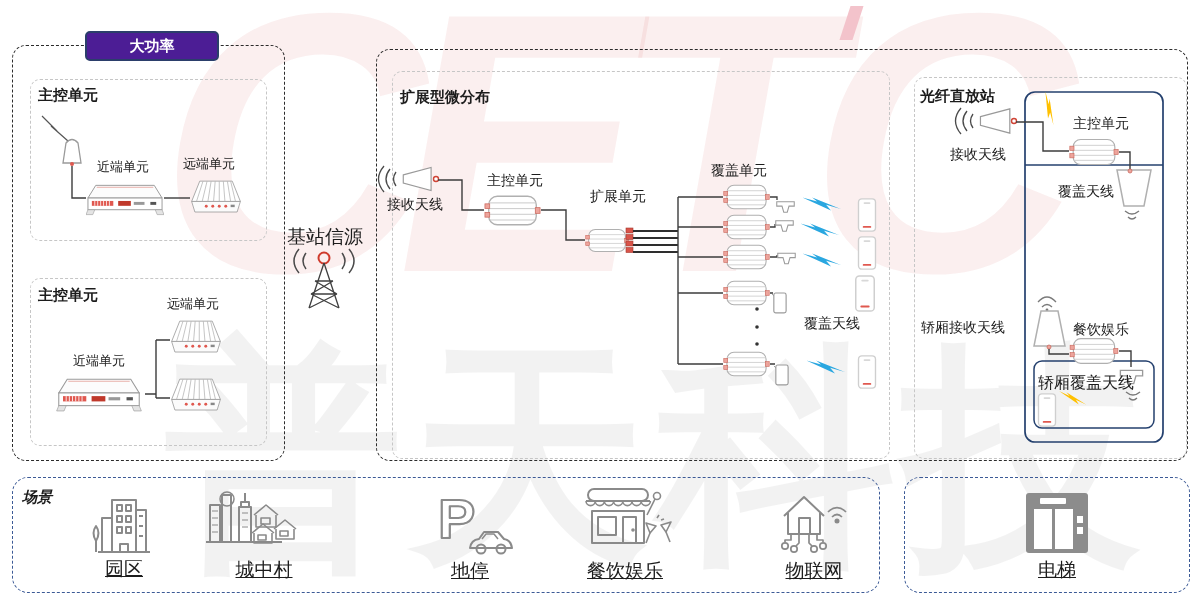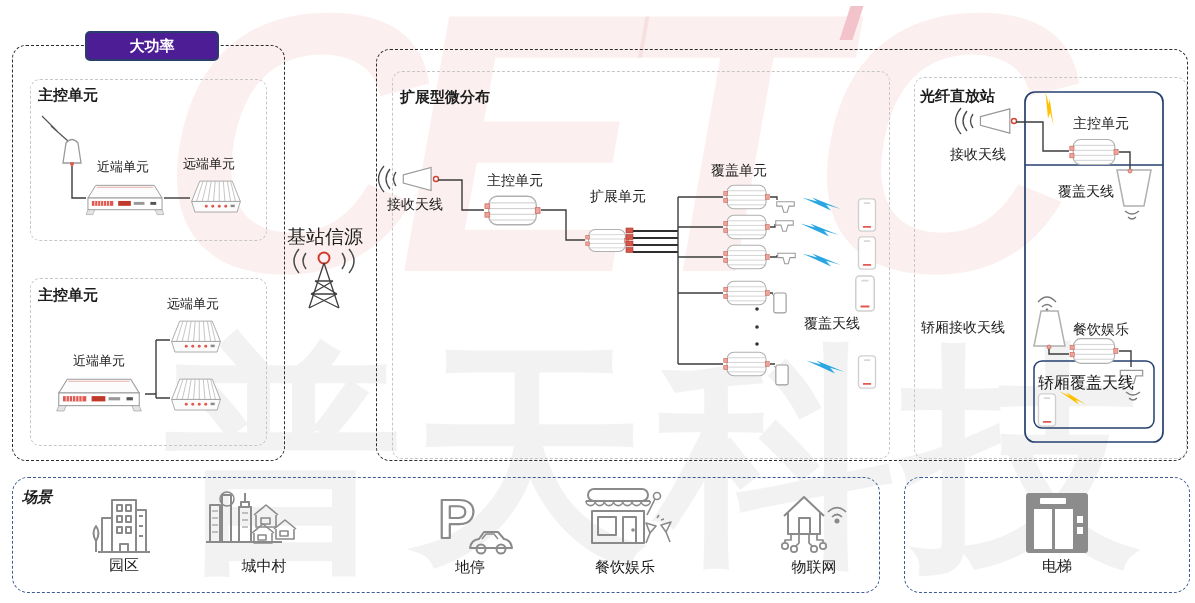--- a/index.html
+++ b/index.html
@@ -21,21 +21,21 @@
   
   .badge{position:absolute;background:#4c1d95;border:2px solid #2b3e6b;border-radius:5px;
          color:#fff;font-weight:bold;font-size:15px;display:flex;align-items:center;
          justify-content:center;z-index:5;}
   
   .lbl{position:absolute;font-size:13px;white-space:nowrap;z-index:4;}
   .lbl.bold{font-weight:bold;font-size:15px;}
   .lbl.mid{font-size:14px;}
   .lbl.sm{font-size:16px;}
   .lbl.big{font-size:19px;}
-  .lbl.scn{transform:translateX(-50%);font-size:15px;}
+  .lbl.scn{transform:translateX(-50%);font-size:19px;text-decoration:underline;}
   svg.layer{position:absolute;left:0;top:0;z-index:3;}
 </style>
 </head>
 <body>
 
 <div class="canvas">
 
   <div class="wm-logo">CETC</div>
   <div class="wm-brand">普天科技</div>
   <div class="wm-mark"></div>

